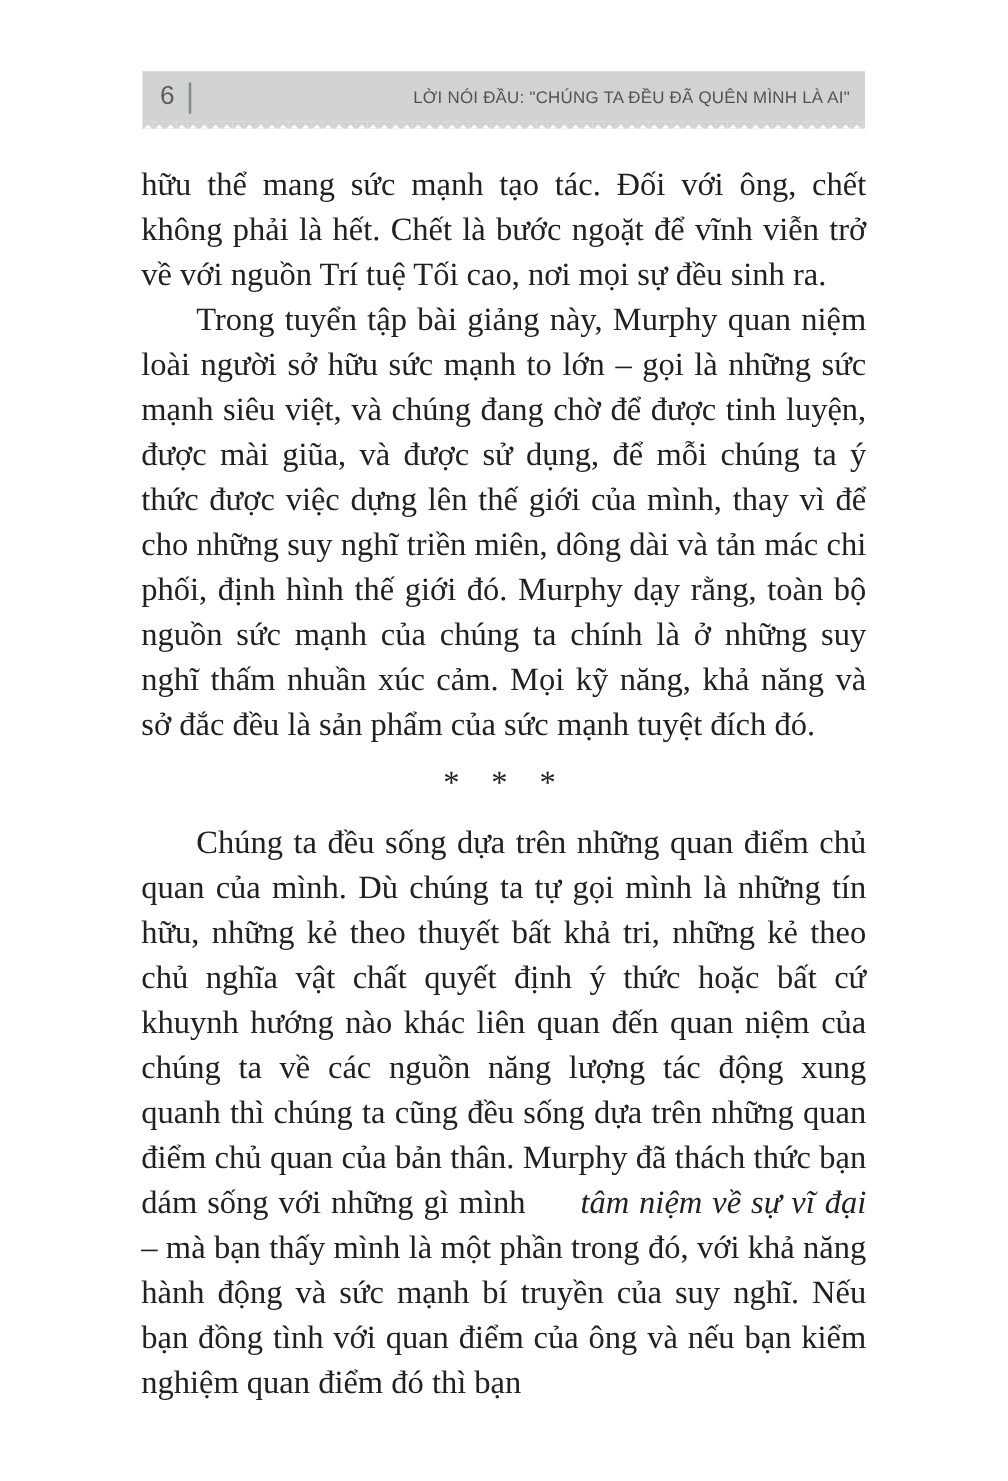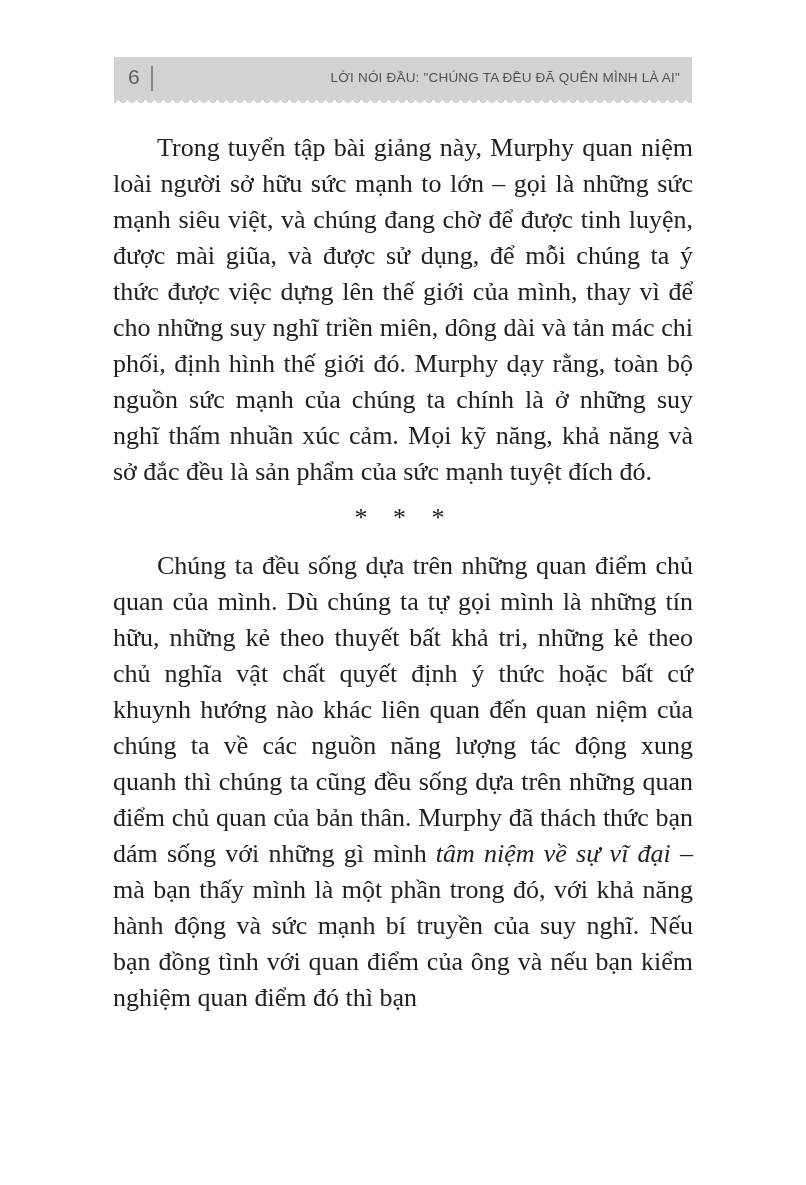--- a/index.html
+++ b/index.html
@@ -86,39 +86,41 @@
   }
   .separator {
     text-align: center;
     letter-spacing: 7px;
     word-spacing: 5px;
     margin: 10px 0 12px 0;
     color: #212121;
   }
   em {
     font-style: italic;
+    margin-left: 36px;
   }
 </style>
 </head>
 <body>
 
 <div class="page">
 
   <div class="header-wrap">
     <div class="band">
       <div class="band-left">
         <span class="page-number">6</span>
         <span class="vbar"></span>
       </div>
       <div class="running-title">LỜI NÓI ĐẦU: "CHÚNG TA ĐỀU ĐÃ QUÊN MÌNH LÀ AI"</div>
     </div>
     <div class="teeth"></div>
   </div>
 
   <div class="content">
+    <p class="para">hữu thể mang sức mạnh tạo tác. Đối với ông, chết không phải là hết. Chết là bước ngoặt để vĩnh viễn trở về với nguồn Trí tuệ Tối cao, nơi mọi sự đều sinh ra.</p>
 
     <p class="para indent">Trong tuyển tập bài giảng này, Murphy quan niệm loài người sở hữu sức mạnh to lớn – gọi là những sức mạnh siêu việt, và chúng đang chờ để được tinh luyện, được mài giũa, và được sử dụng, để mỗi chúng ta ý thức được việc dựng lên thế giới của mình, thay vì để cho những suy nghĩ triền miên, dông dài và tản mác chi phối, định hình thế giới đó. Murphy dạy rằng, toàn bộ nguồn sức mạnh của chúng ta chính là ở những suy nghĩ thấm nhuần xúc cảm. Mọi kỹ năng, khả năng và sở đắc đều là sản phẩm của sức mạnh tuyệt đích đó.</p>
 
     <div class="separator">* * *</div>
 
     <p class="para indent"><span>Chúng ta đều sống dựa trên những quan điểm chủ quan của mình. Dù chúng ta tự gọi mình là những tín hữu, những kẻ theo thuyết bất khả tri, những kẻ theo chủ nghĩa vật chất quyết định ý thức hoặc bất cứ khuynh hướng nào khác liên quan đến quan niệm của chúng ta về các nguồn năng lượng tác động xung quanh thì chúng ta cũng đều sống dựa trên những quan điểm chủ quan của bản thân. Murphy đã thách thức bạn dám sống với những gì mình </span><em>tâm niệm về sự vĩ đại</em><span> – mà bạn thấy mình là một phần trong đó, với khả năng hành động và sức mạnh bí truyền của suy nghĩ. Nếu bạn đồng tình với quan điểm của ông và nếu bạn kiểm nghiệm quan điểm đó thì bạn</span></p>
   </div>
 
 </div>
 

